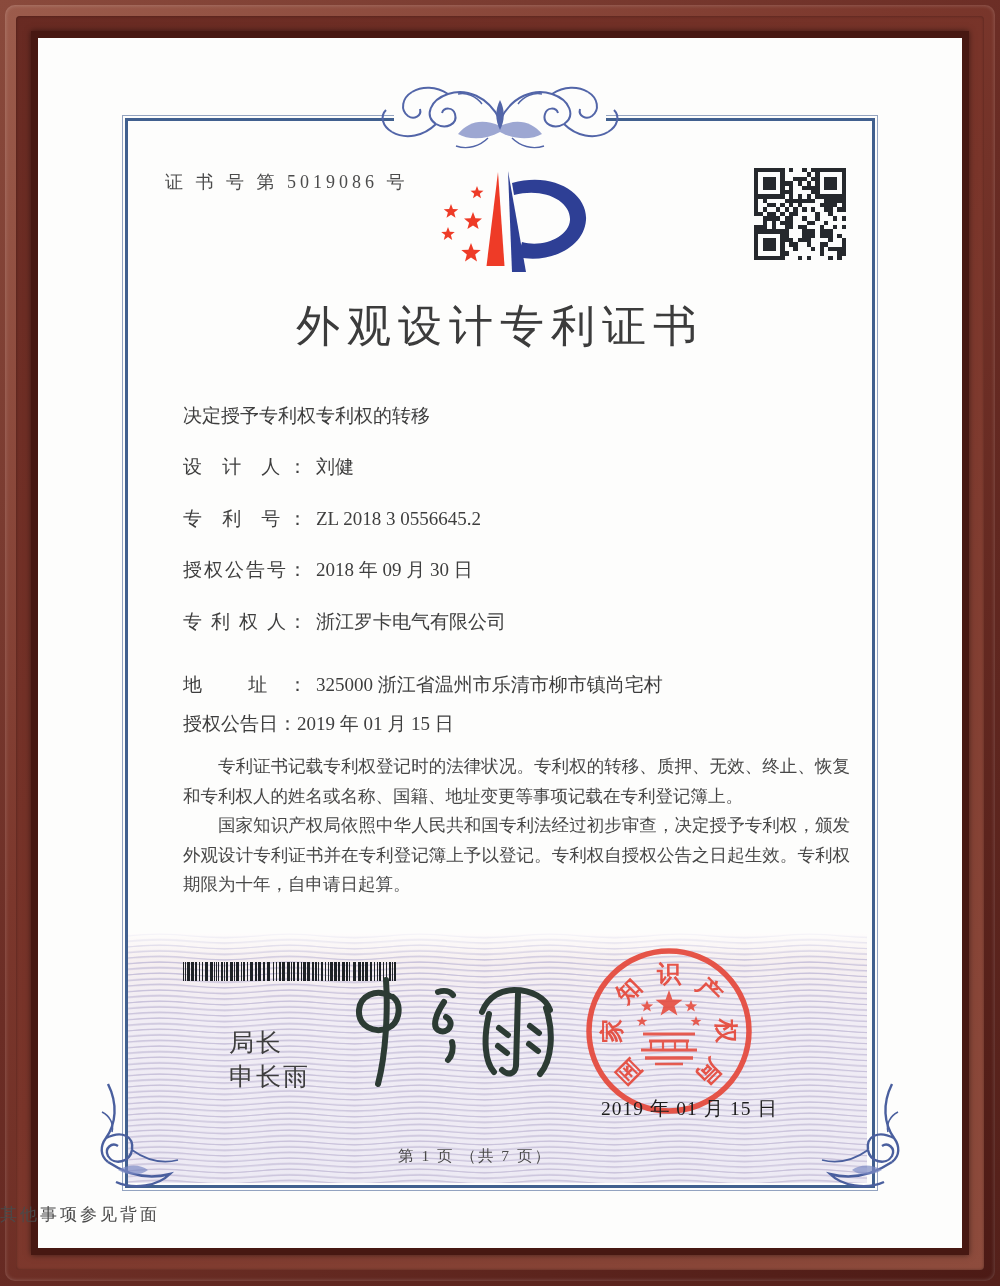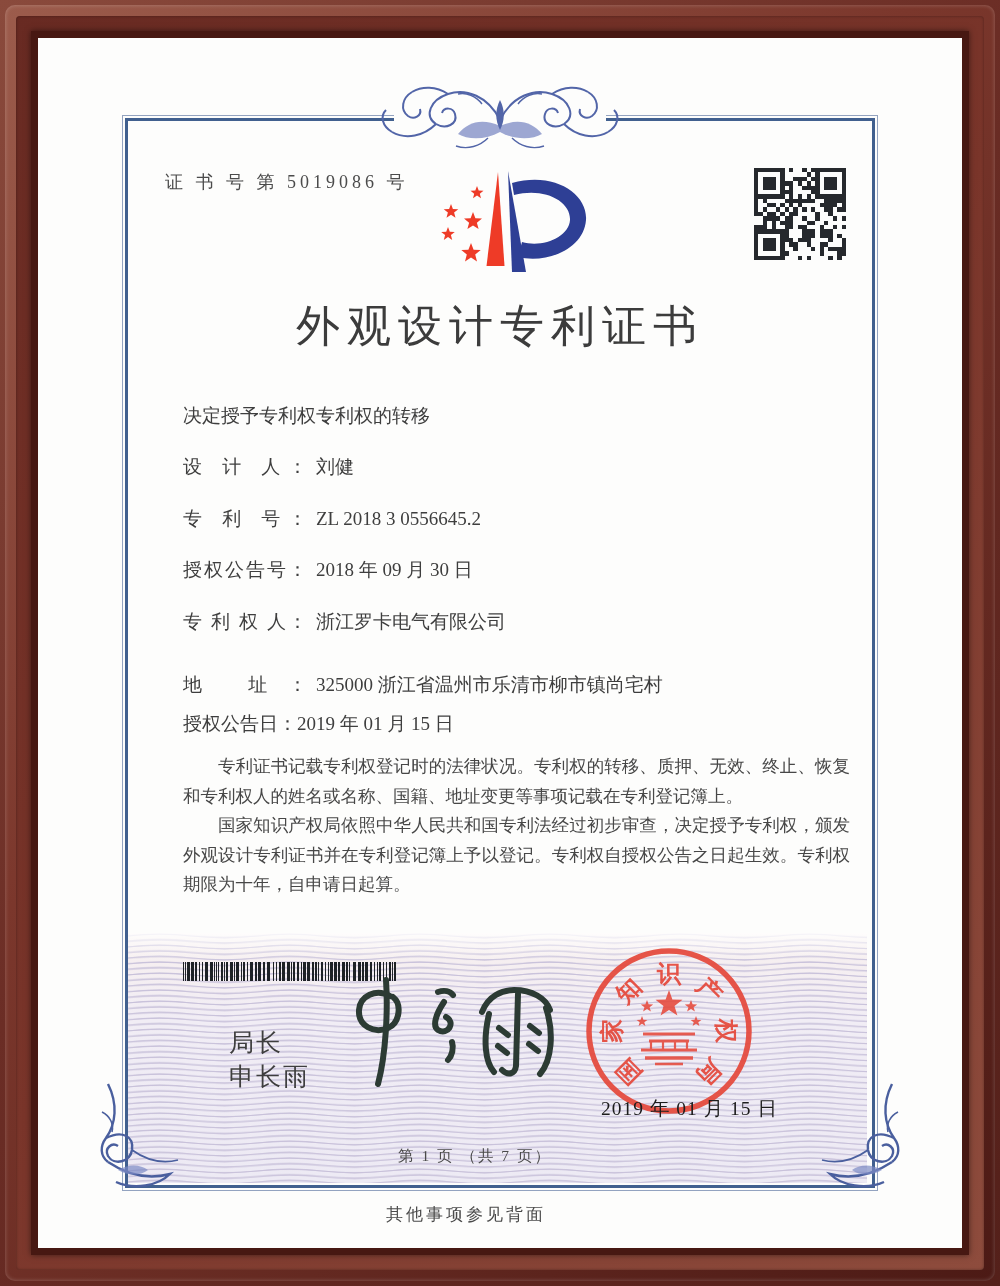--- a/index.html
+++ b/index.html
@@ -30,21 +30,21 @@
   .field-row{position:absolute;left:183px;font-size:19px;color:#3e3e3e;z-index:5;white-space:nowrap;}
   .field-label{display:inline-block;width:124px;text-align:justify;text-align-last:justify;}
   .field-value{margin-left:9px;}
   .grant-no{position:absolute;left:508px;top:0;}
   .paragraphs{position:absolute;left:183px;top:752px;width:667px;font-size:17.5px;line-height:29.5px;
     color:#474747;text-align:justify;z-index:5;}
   .paragraphs p{margin:0;text-indent:2em;}
   .director{position:absolute;left:186px;font-size:25px;color:#3e3e3e;z-index:5;letter-spacing:2px;margin-left:43px;}
   .seal-date{position:absolute;left:601px;top:1095px;font-size:19.5px;color:#1d1d1d;letter-spacing:1px;z-index:7;}
   .page-info{position:absolute;left:125px;top:1146px;width:700px;text-align:center;font-size:15.5px;color:#4a4a4a;z-index:5;letter-spacing:2px;}
-  .back-note{position:absolute;left:0;top:1203px;width:920px;text-align:center;font-size:17px;color:#4a4a4a;z-index:5;letter-spacing:3px;margin-left:6px;}
+  .back-note{position:absolute;left:0;top:1203px;width:920px;text-align:left;font-size:17px;color:#4a4a4a;z-index:5;letter-spacing:3px;}
 
   
   .barcode{position:absolute;left:183px;top:962px;width:216px;height:19px;display:flex;align-items:stretch;z-index:5;}
   .barcode .bar{background:#1e2226;}
   .barcode .gap{background:transparent;}
 
   
   .qr{position:absolute;left:754px;top:168px;width:92px;height:92px;display:grid;
     grid-template-columns:repeat(21,1fr);grid-template-rows:repeat(21,1fr);z-index:5;}
   .qr div.on{background:#26292d;}

